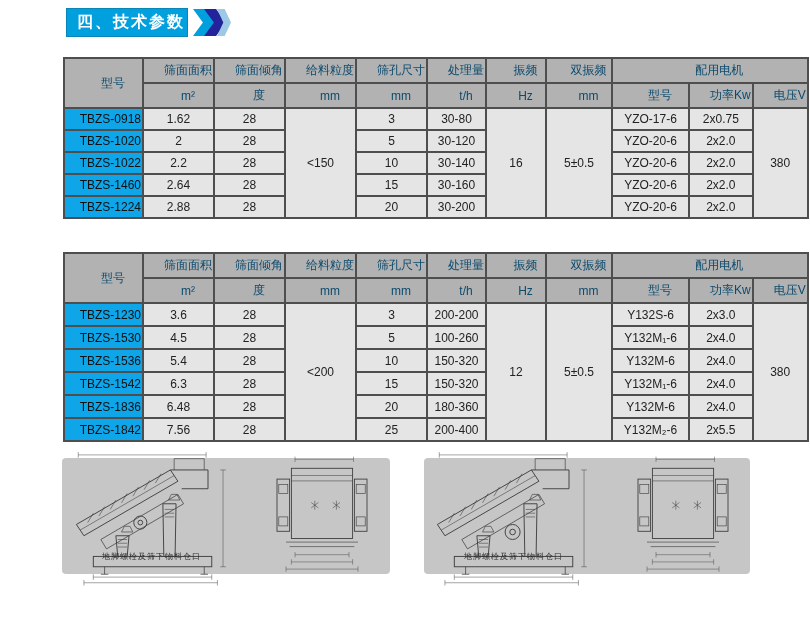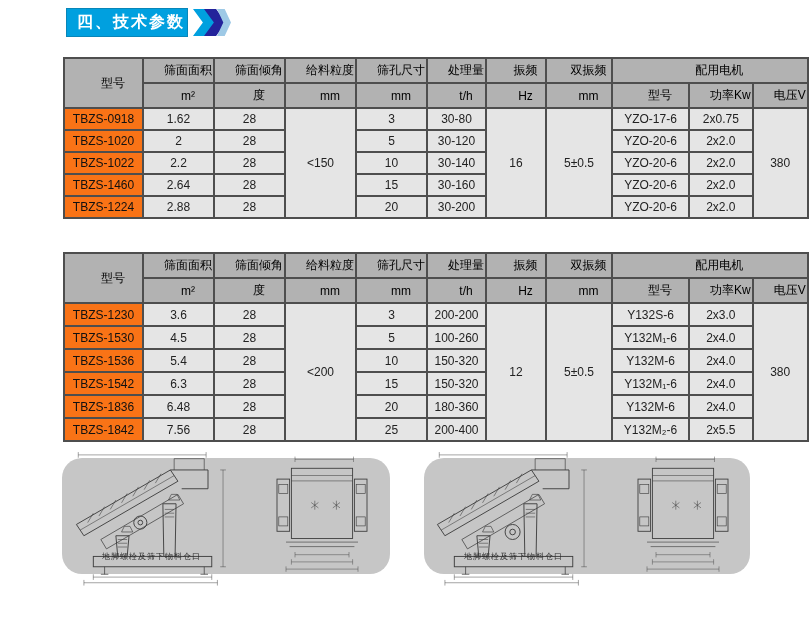--- a/index.html
+++ b/index.html
@@ -27,28 +27,28 @@
   
   .table-mount{position:absolute;left:63px;}
   #table1-mount{top:57px;}
   #table2-mount{top:252px;}
   table.spec-table{border-collapse:collapse;table-layout:fixed;font-size:12px;}
   table.spec-table th,table.spec-table td{
     border:2px solid #4e4e4e;text-align:center;vertical-align:middle;
     padding:0 1px;background:#e5e5e5;font-weight:normal;color:#222;
     overflow:hidden;white-space:nowrap;
   }
-  table.spec-table th{background:#b2b2b2;height:23px;color:#000000;padding-left:20px;}
+  table.spec-table th{background:#b2b2b2;height:23px;color:#0c4a6e;padding-left:20px;}
   table.spec-table td{height:20px;}
   #table2-mount table.spec-table td{height:21px;}
-  table.spec-table td.model{background:#f97316;color:#111;}
+  table.spec-table td.model{background:#0ea5e9;color:#111;text-align:right;}
   
   .panel{
     position:absolute;top:458px;height:116px;background:#c6c6c6;
-    border-radius:20px;display:flex;align-items:center;justify-content:space-evenly;
+    border-radius:4px;display:flex;align-items:center;justify-content:space-evenly;
   }
   #panel-left{left:62px;width:328px;}
   #panel-right{left:424px;width:326px;}
   .panel svg{display:block;}
   .caption{
     position:absolute;left:40px;bottom:12px;font-size:8px;color:#2c2c2c;
     letter-spacing:1px;
   }
 </style>
 </head>

